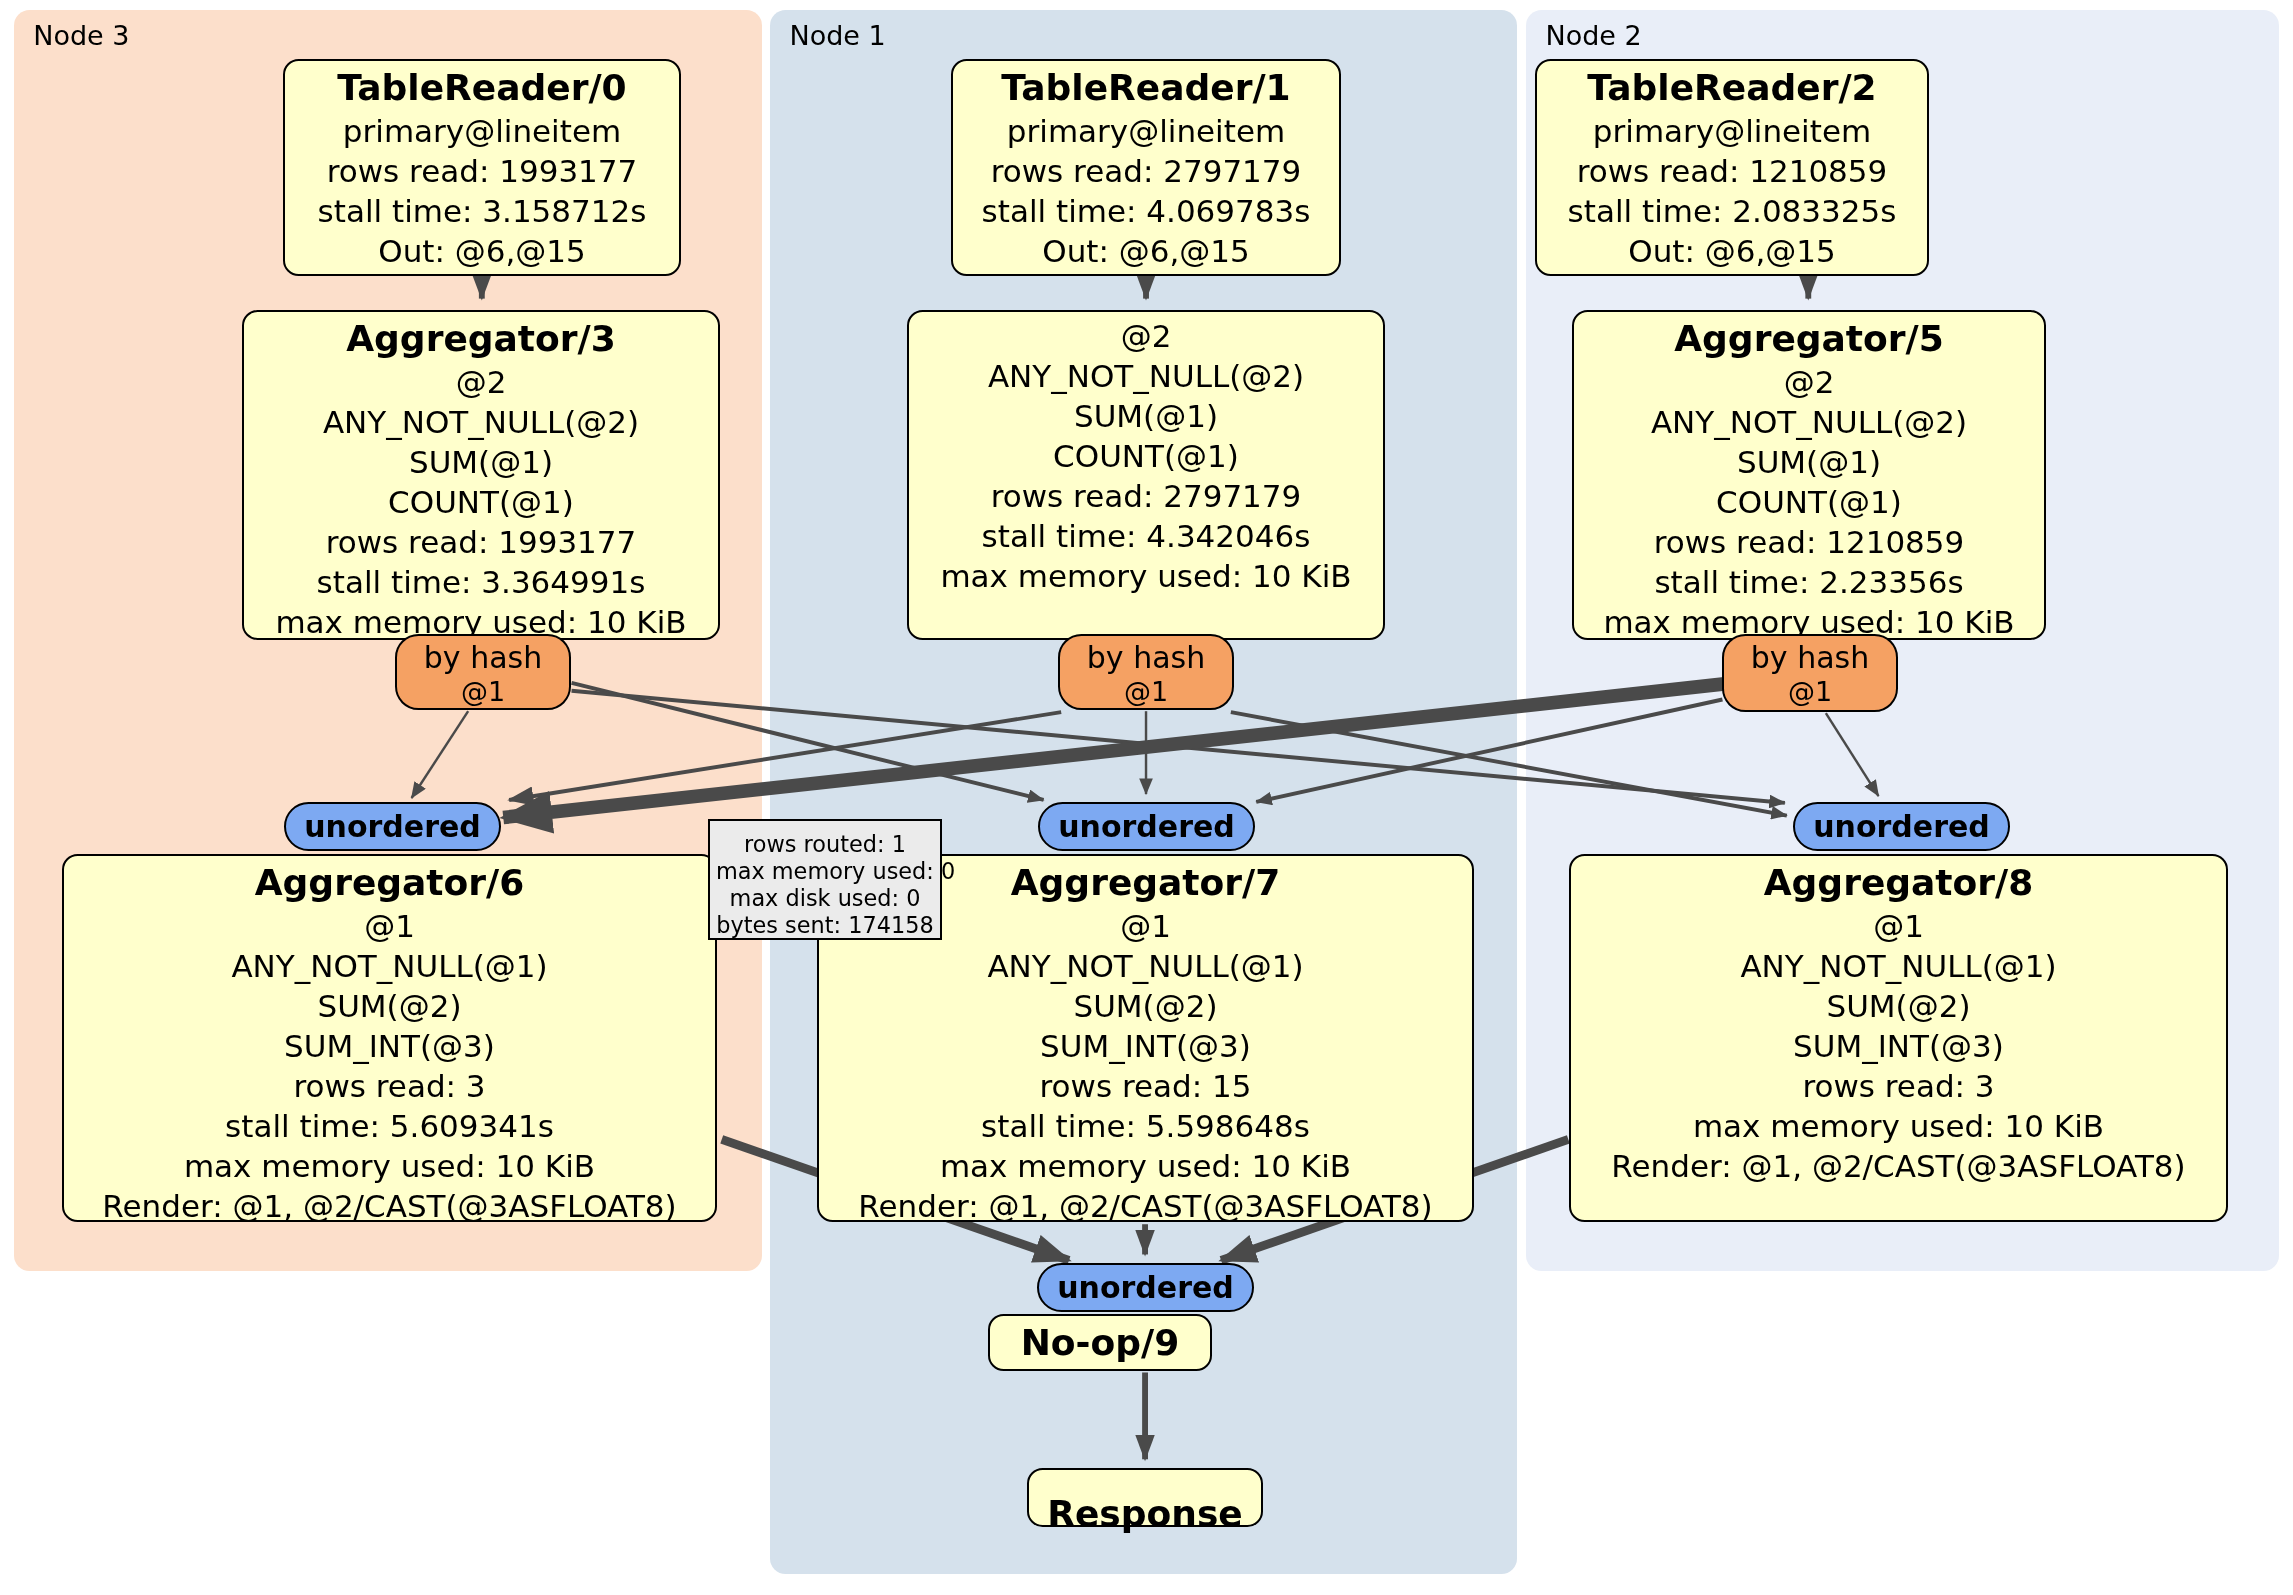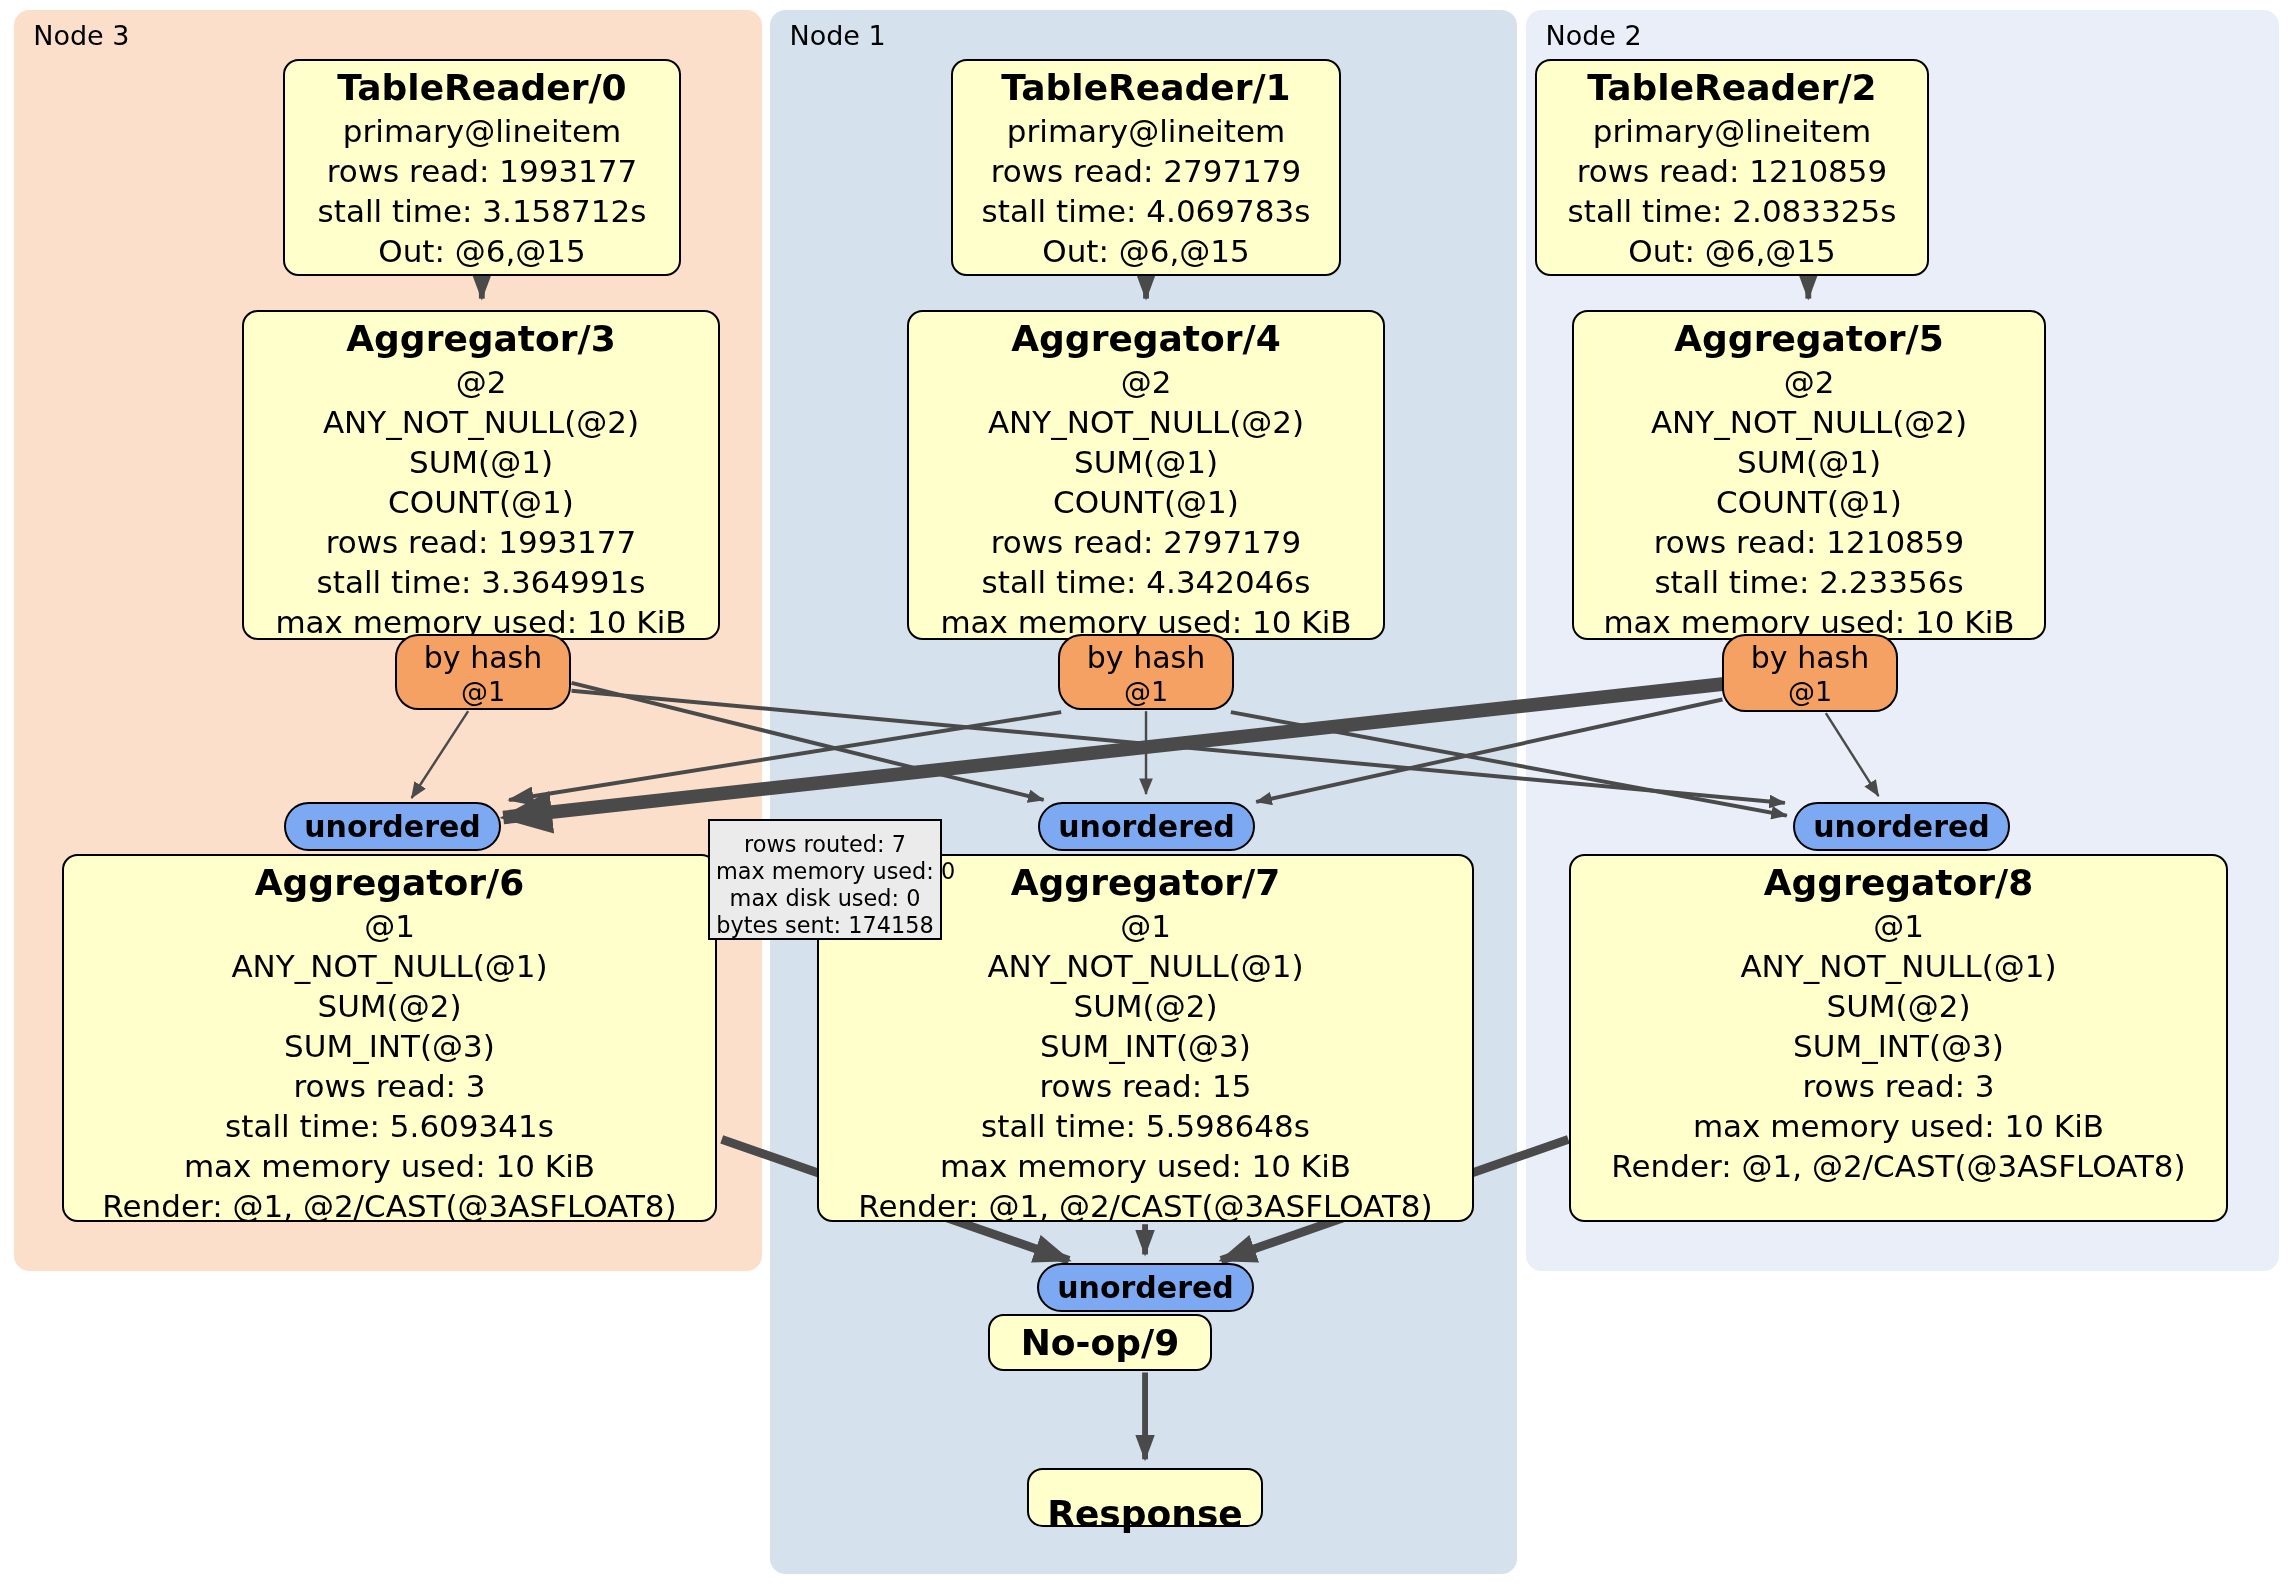--- a/index.html
+++ b/index.html
@@ -139,21 +139,20 @@
 
 <div class="pbox" style="left:951px;top:59px;width:390px;height:217px;">
   <div class="box-title">TableReader/1</div>
   <div class="box-line">primary@lineitem</div>
   <div class="box-line">rows read: 2797179</div>
   <div class="box-line">stall time: 4.069783s</div>
   <div class="box-line">Out: @6,@15</div>
 </div>
 
 <div class="pbox" style="left:907px;top:310px;width:478px;height:330px;">
-  <div class="box-title">Aggregator/4</div>
   <div class="box-line">@2</div>
   <div class="box-line">ANY_NOT_NULL(@2)</div>
   <div class="box-line">SUM(@1)</div>
   <div class="box-line">COUNT(@1)</div>
   <div class="box-line">rows read: 2797179</div>
   <div class="box-line">stall time: 4.342046s</div>
   <div class="box-line">max memory used: 10 KiB</div>
 </div>
 
 <div class="router" style="left:1058px;top:634px;width:176px;height:76px;">
@@ -222,18 +221,18 @@
   <div class="box-line">@1</div>
   <div class="box-line">ANY_NOT_NULL(@1)</div>
   <div class="box-line">SUM(@2)</div>
   <div class="box-line">SUM_INT(@3)</div>
   <div class="box-line">rows read: 3</div>
   <div class="box-line">max memory used: 10 KiB</div>
   <div class="box-line">Render: @1, @2/CAST(@3ASFLOAT8)</div>
 </div>
 
 <div class="tooltip" style="left:708px;top:819px;width:234px;height:121px;">
-  <div class="tooltip-line">rows routed: 7</div>
+  <div class="tooltip-line">rows routed: 1</div>
   <div class="tooltip-line">max memory used: 0</div>
   <div class="tooltip-line">max disk used: 0</div>
   <div class="tooltip-line">bytes sent: 174158</div>
 </div>
 
 
 </body></html>

